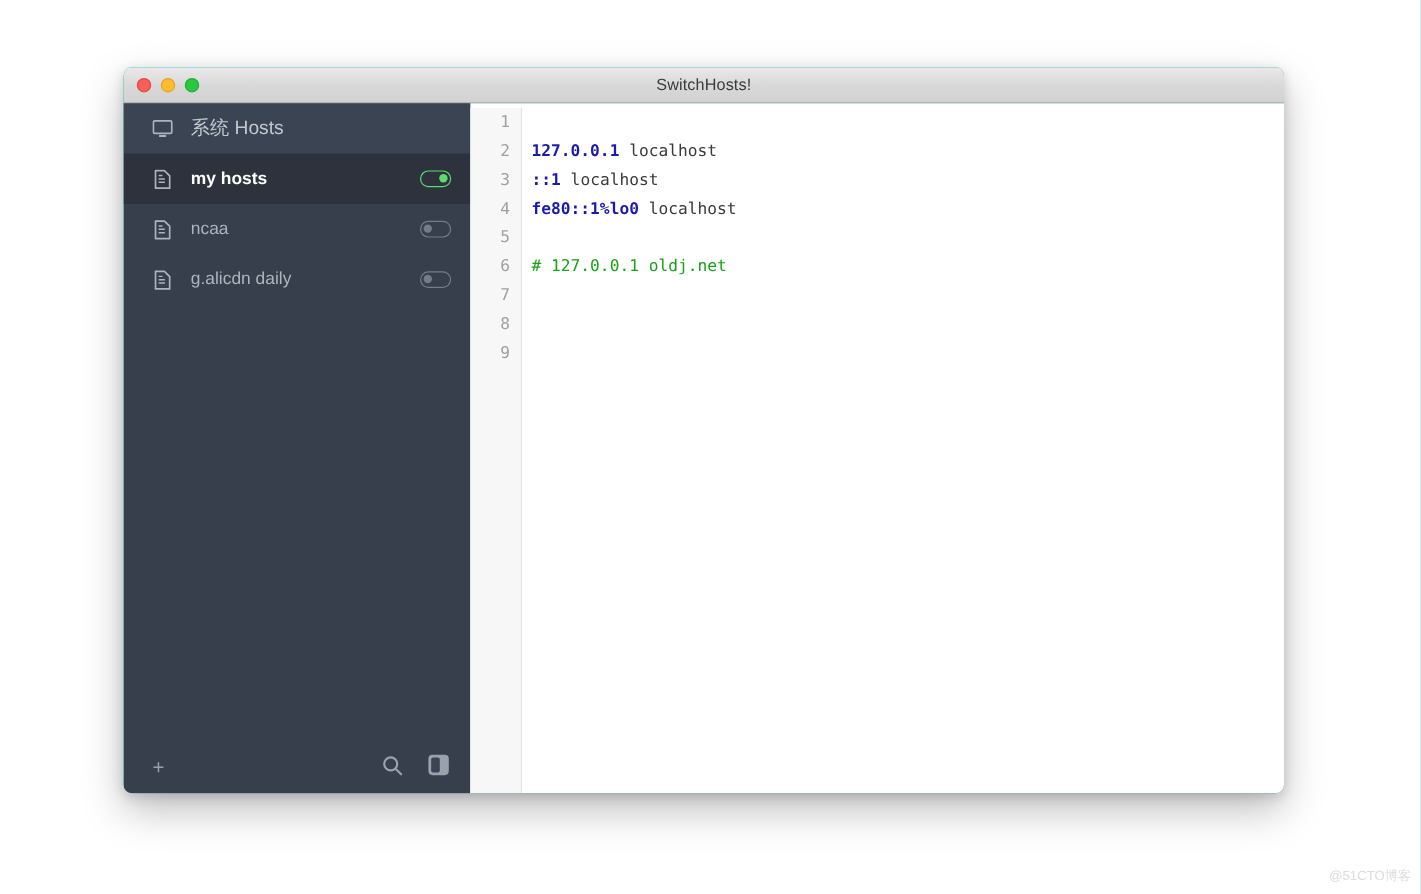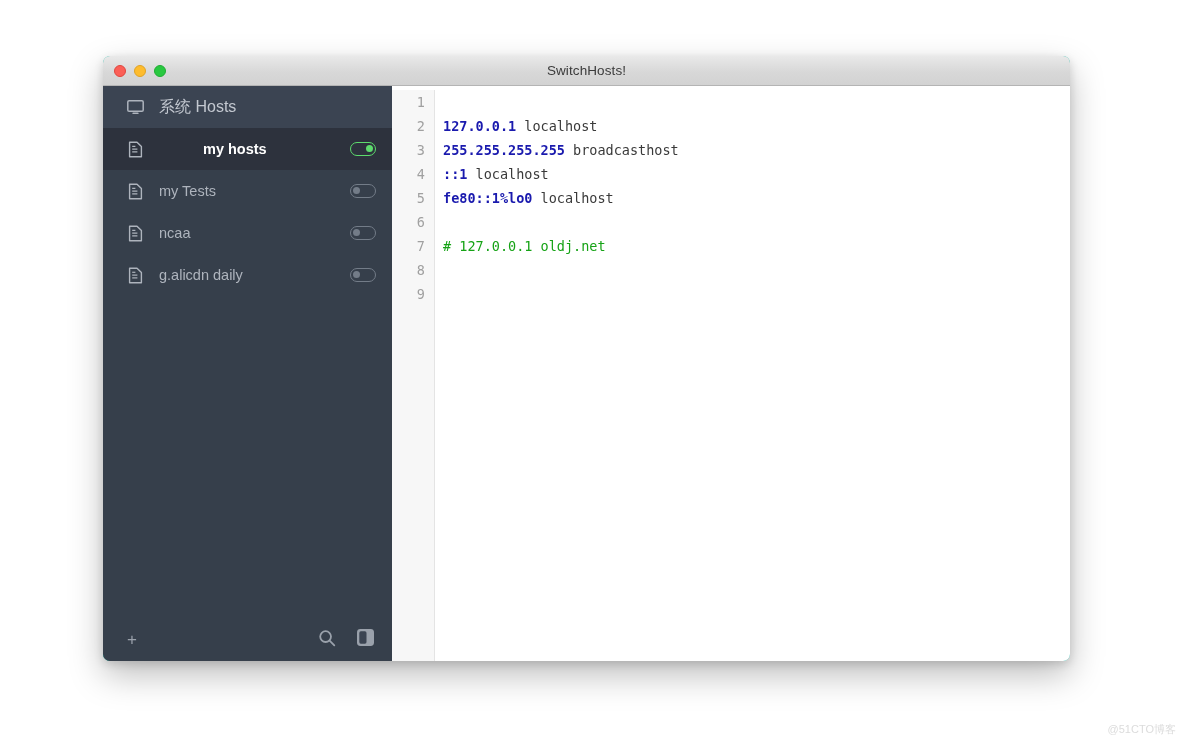--- a/index.html
+++ b/index.html
@@ -116,21 +116,20 @@
     background: #3b4452;
     color: #c3c8d0;
     font-size: 16px;
   }
 
   .host-row { color: #aeb4bd; }
   .host-row.selected {
     background: #2d323d;
     color: #ffffff;
     font-weight: bold;
-    gap: 44px;
   }
 
   
   .toggle {
     width: 26px;
     height: 14px;
     border-radius: 7px;
     border: 1.6px solid #737c88;
     position: relative;
     flex: 0 0 26px;
@@ -266,34 +265,20 @@
             <span class="row-icon">
               <svg width="15" height="17" viewBox="0 0 15 17" fill="none">
                 <path d="M1.6 1.2h7.4l4.4 4.3v10.3H1.6z" stroke="#aeb4bd" stroke-width="1.4" stroke-linejoin="round"></path>
                 <line x1="4.2" y1="5.3" x2="7.4" y2="5.3" stroke="#aeb4bd" stroke-width="1.2"></line>
                 <line x1="4.2" y1="8.1" x2="9.4" y2="8.1" stroke="#aeb4bd" stroke-width="1.2"></line>
                 <line x1="4.2" y1="10.9" x2="9.4" y2="10.9" stroke="#aeb4bd" stroke-width="1.2"></line>
               </svg>
             </span>
             <span class="row-label">my hosts</span>
             <span class="toggle on">
-              <span class="knob"></span>
-            </span>
-          </div>
-          <div class="side-row host-row">
-            <span class="row-icon">
-              <svg width="15" height="17" viewBox="0 0 15 17" fill="none">
-                <path d="M1.6 1.2h7.4l4.4 4.3v10.3H1.6z" stroke="#aeb4bd" stroke-width="1.4" stroke-linejoin="round"></path>
-                <line x1="4.2" y1="5.3" x2="7.4" y2="5.3" stroke="#aeb4bd" stroke-width="1.2"></line>
-                <line x1="4.2" y1="8.1" x2="9.4" y2="8.1" stroke="#aeb4bd" stroke-width="1.2"></line>
-                <line x1="4.2" y1="10.9" x2="9.4" y2="10.9" stroke="#aeb4bd" stroke-width="1.2"></line>
-              </svg>
-            </span>
-            <span class="row-label">my Tests</span>
-            <span class="toggle">
               <span class="knob"></span>
             </span>
           </div>
           <div class="side-row host-row">
             <span class="row-icon">
               <svg width="15" height="17" viewBox="0 0 15 17" fill="none">
                 <path d="M1.6 1.2h7.4l4.4 4.3v10.3H1.6z" stroke="#aeb4bd" stroke-width="1.4" stroke-linejoin="round"></path>
                 <line x1="4.2" y1="5.3" x2="7.4" y2="5.3" stroke="#aeb4bd" stroke-width="1.2"></line>
                 <line x1="4.2" y1="8.1" x2="9.4" y2="8.1" stroke="#aeb4bd" stroke-width="1.2"></line>
                 <line x1="4.2" y1="10.9" x2="9.4" y2="10.9" stroke="#aeb4bd" stroke-width="1.2"></line>
@@ -354,21 +339,20 @@
           <span class="ln">4</span>
           <span class="ln">5</span>
           <span class="ln">6</span>
           <span class="ln">7</span>
           <span class="ln">8</span>
           <span class="ln">9</span>
         </div>
       <div id="code-area">
           <div class="code-line">&nbsp;</div>
           <div class="code-line"><span class="tok-ip">127.0.0.1</span><span class="tok-host"> localhost</span></div>
-          <div class="code-line"><span class="tok-ip">255.255.255.255</span><span class="tok-host"> broadcasthost</span></div>
           <div class="code-line"><span class="tok-ip">::1</span><span class="tok-host"> localhost</span></div>
           <div class="code-line"><span class="tok-ip">fe80::1%lo0</span><span class="tok-host"> localhost</span></div>
           <div class="code-line">&nbsp;</div>
           <div class="code-line"><span class="tok-comment"># 127.0.0.1 oldj.net</span></div>
           <div class="code-line">&nbsp;</div>
         </div>
     </div>
 
   </div>
 </div>

